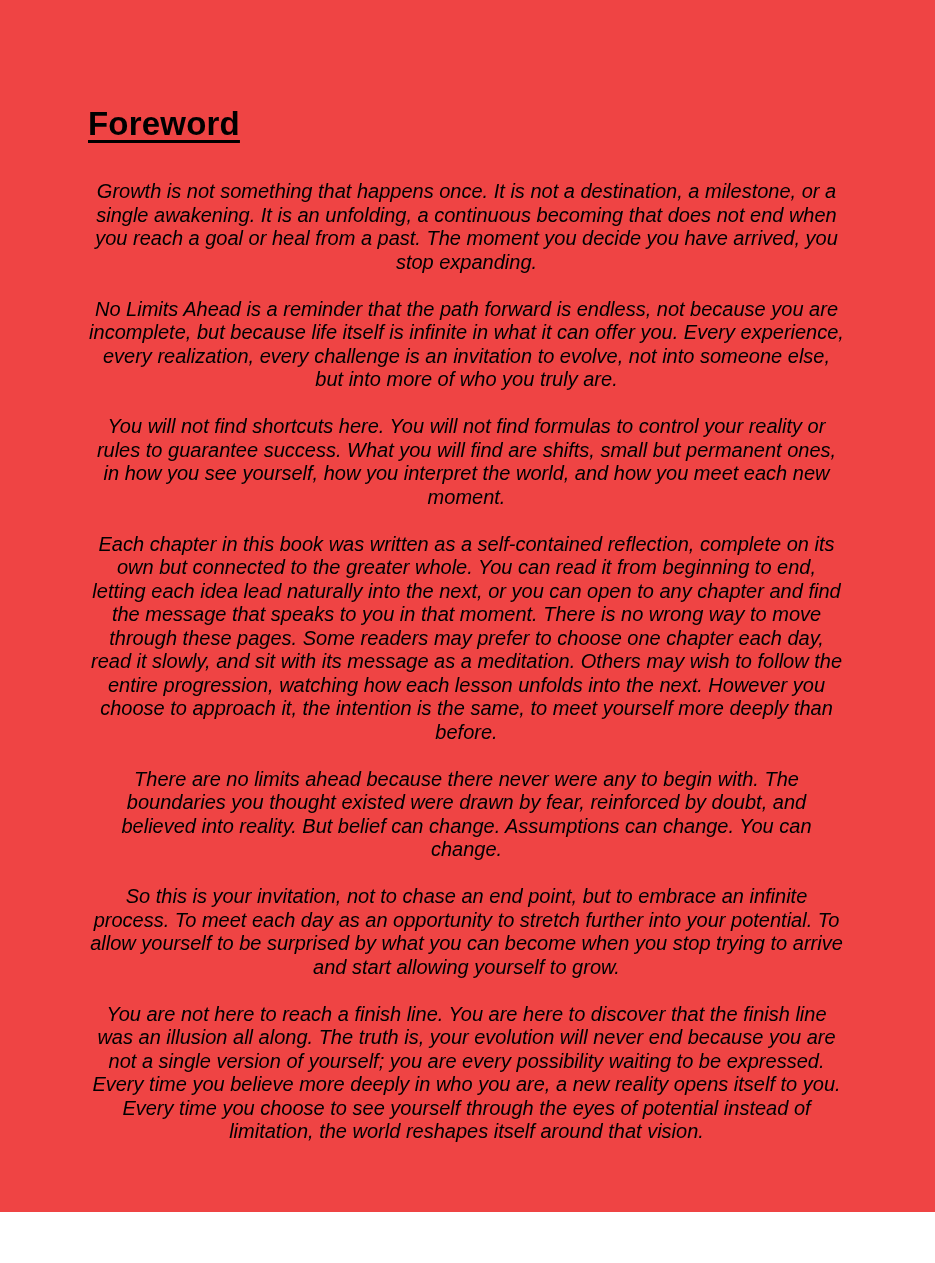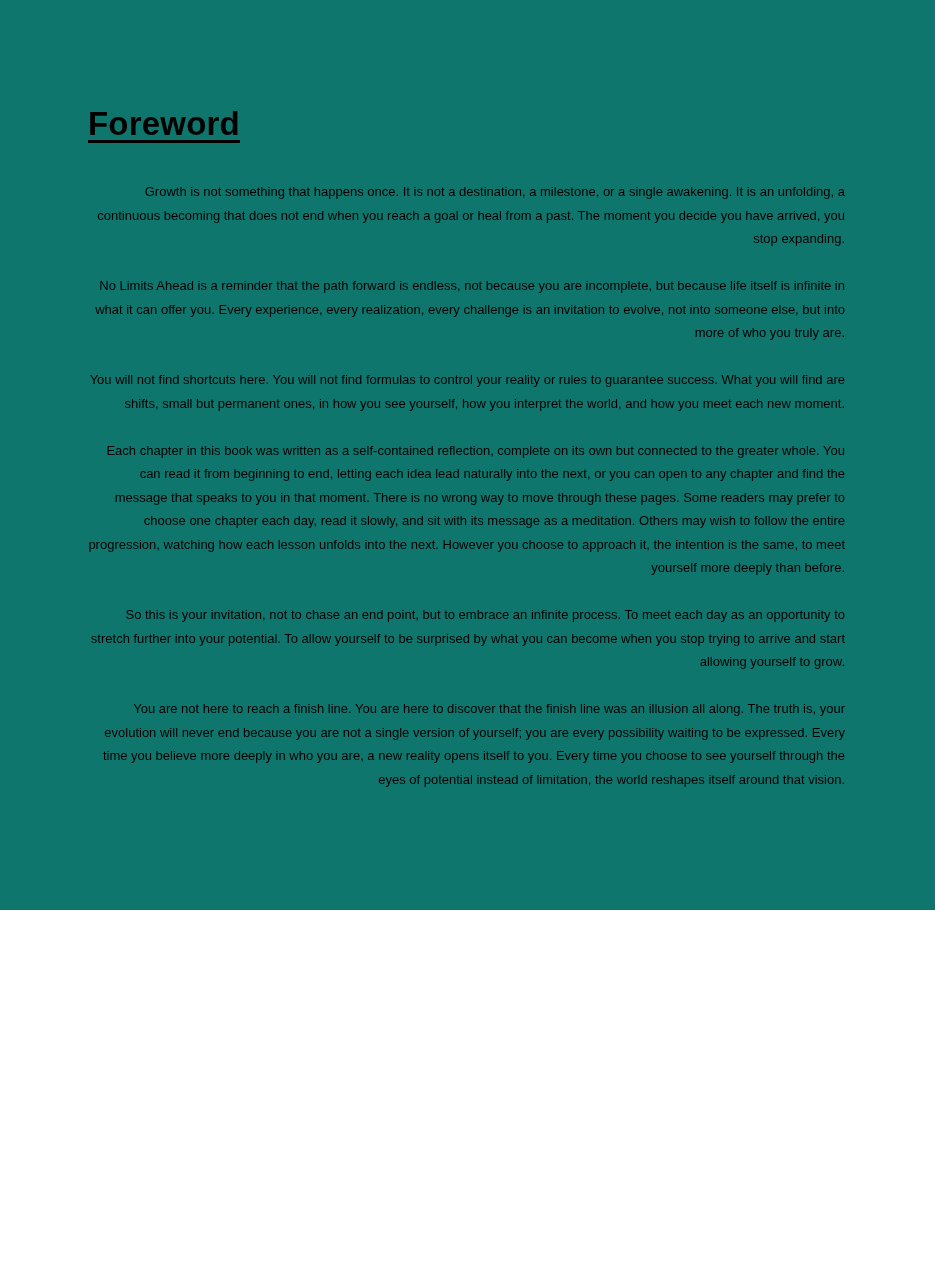--- a/index.html
+++ b/index.html
@@ -3,57 +3,59 @@
 <meta charset="utf-8">
 <style>
   html, body {
     margin: 0;
     padding: 0;
     background: #ffffff;
   }
   .page {
     position: relative;
     width: 935px;
-    height: 910px;
-    background: #0f766e;
+    height: 1212px;
+    background: #ef4444;
     box-sizing: border-box;
     padding: 104px 90px 0 88px;
     font-family: "Liberation Sans", sans-serif;
     color: #000000;
     overflow: hidden;
   }
   .doc-title {
     font-size: 33px;
     font-weight: bold;
     line-height: 40px;
     margin: 0 0 36px 0;
     text-decoration: underline;
     text-decoration-thickness: 2.5px;
     text-underline-offset: 5px;
     letter-spacing: 0.2px;
   }
   .doc-paragraph {
-    font-size: 13px;
+    font-size: 20px;
     line-height: 23.5px;
     margin: 0 0 23.5px 0;
-    text-align: right;
+    text-align: center;
+    font-style: italic;
   }
 </style>
 </head>
 <body>
 
 <div class="page">
   <h1 class="doc-title">Foreword</h1>
 
   <p class="doc-paragraph">Growth is not something that happens once. It is not a destination, a milestone, or a single awakening. It is an unfolding, a continuous becoming that does not end when you reach a goal or heal from a past. The moment you decide you have arrived, you stop expanding.</p>
 
   <p class="doc-paragraph">No Limits Ahead is a reminder that the path forward is endless, not because you are incomplete, but because life itself is infinite in what it can offer you. Every experience, every realization, every challenge is an invitation to evolve, not into someone else, but into more of who you truly are.</p>
 
 
   <p class="doc-paragraph">You will not find shortcuts here. You will not find formulas to control your reality or rules to guarantee success. What you will find are shifts, small but permanent ones, in how you see yourself, how you interpret the world, and how you meet each new moment.</p>
 
   <p class="doc-paragraph">Each chapter in this book was written as a self-contained reflection, complete on its own but connected to the greater whole. You can read it from beginning to end, letting each idea lead naturally into the next, or you can open to any chapter and find the message that speaks to you in that moment. There is no wrong way to move through these pages. Some readers may prefer to choose one chapter each day, read it slowly, and sit with its message as a meditation. Others may wish to follow the entire progression, watching how each lesson unfolds into the next. However you choose to approach it, the intention is the same, to meet yourself more deeply than before.</p>
 
+  <p class="doc-paragraph">There are no limits ahead because there never were any to begin with. The boundaries you thought existed were drawn by fear, reinforced by doubt, and believed into reality. But belief can change. Assumptions can change. You can change.</p>
 
   <p class="doc-paragraph">So this is your invitation, not to chase an end point, but to embrace an infinite process. To meet each day as an opportunity to stretch further into your potential. To allow yourself to be surprised by what you can become when you stop trying to arrive and start allowing yourself to grow.</p>
 
   <p class="doc-paragraph">You are not here to reach a finish line. You are here to discover that the finish line was an illusion all along. The truth is, your evolution will never end because you are not a single version of yourself; you are every possibility waiting to be expressed. Every time you believe more deeply in who you are, a new reality opens itself to you. Every time you choose to see yourself through the eyes of potential instead of limitation, the world reshapes itself around that vision.</p>
 </div>
 
 </body></html>

